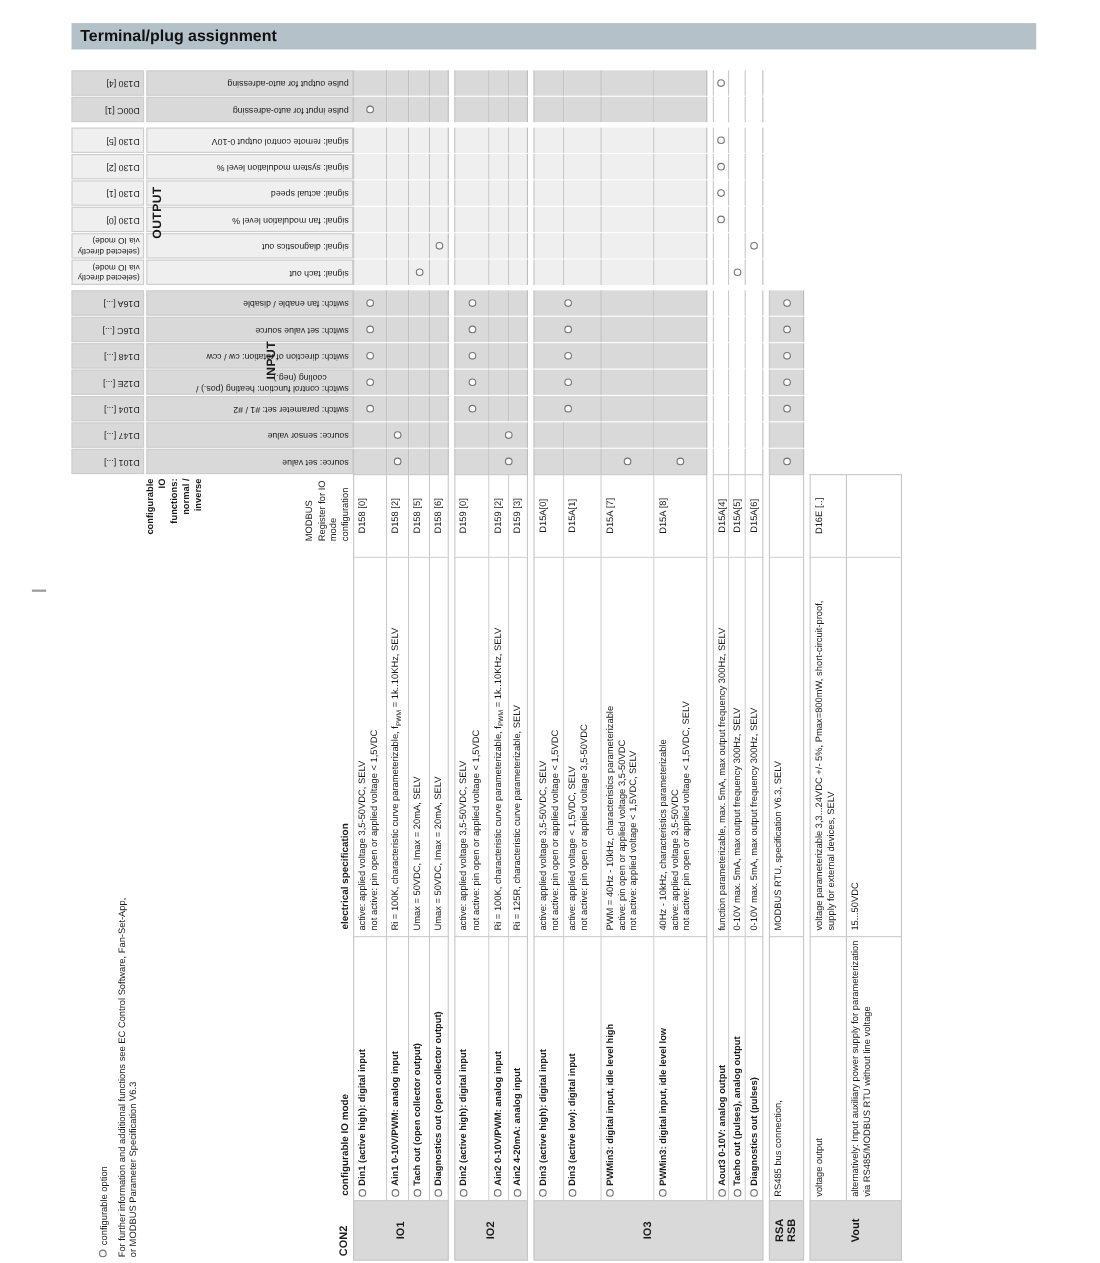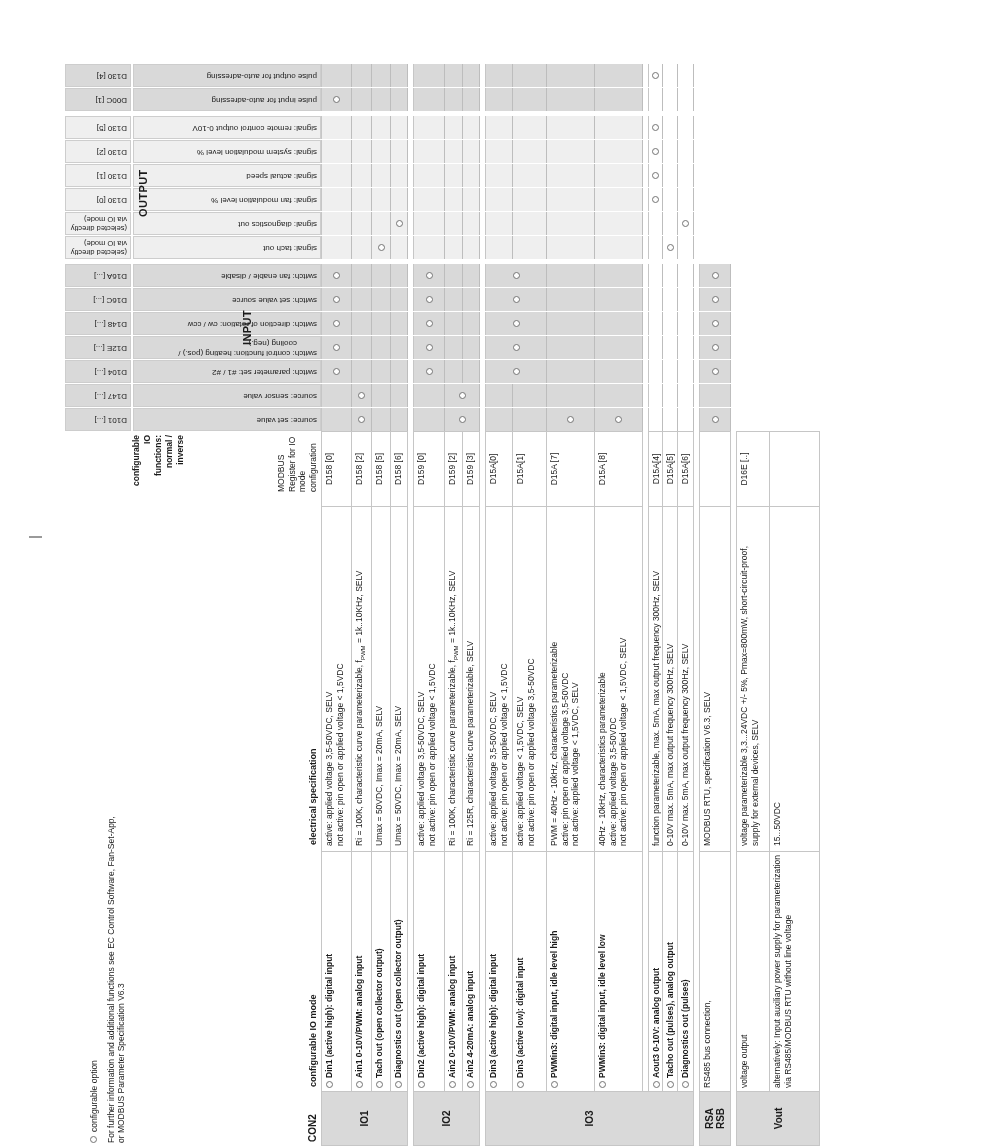--- a/index.html
+++ b/index.html
@@ -62,20 +62,21 @@
   .legend-line .circ{margin-right:4px;}
 
   .group-label{position:absolute;font-size:11px;font-weight:bold;letter-spacing:.4px;}
   .group-label.inp{left:801px;top:176px;}
   .group-label.outp{left:929px;top:72px;}
 </style>
 </head>
 <body>
 
 <div class="screen">
+  <div class="title-bar">Terminal/plug assignment</div>
   <div class="fold-mark"></div>
 
   <div class="rot">
     <div class="logical">
       <div class="notes">
         <div class="legend-line"><span class="circ"></span><span>configurable  option</span></div>
         <div class="note-info">
           <div>For further information and additional functions see EC Control Software, Fan-Set-App,</div>
           <div>or MODBUS Parameter Specification V6.3</div>
         </div>

